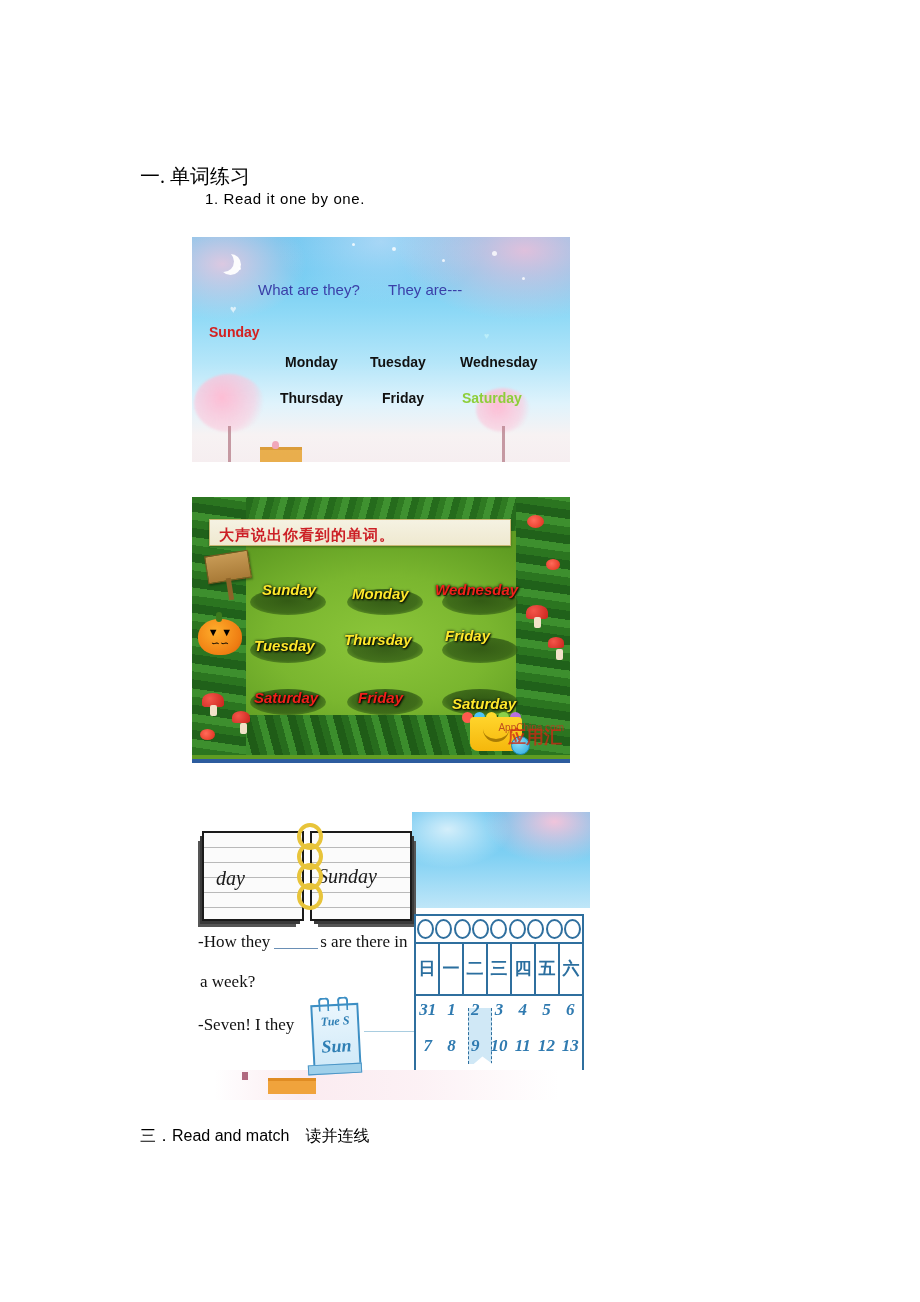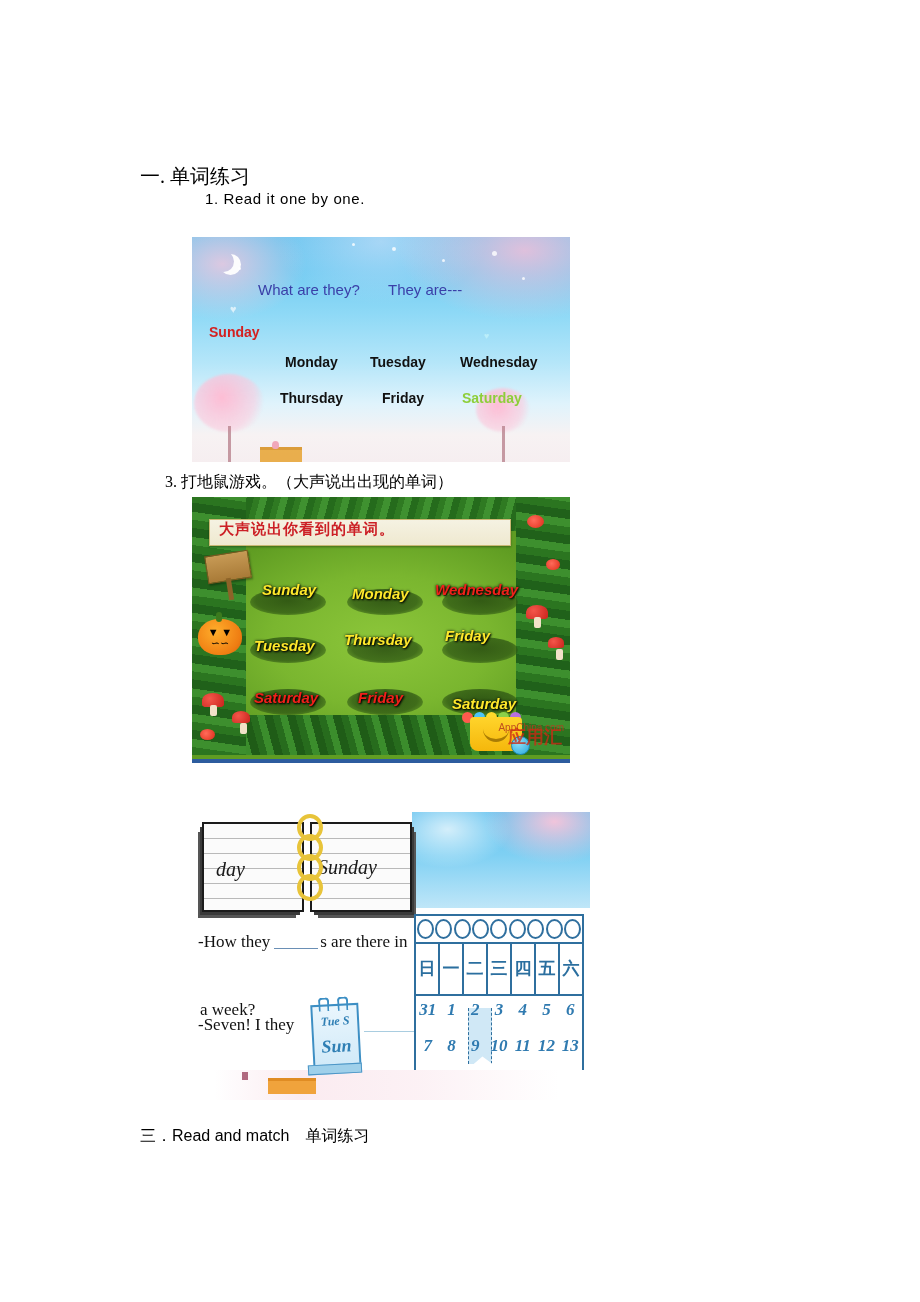--- a/index.html
+++ b/index.html
@@ -195,21 +195,21 @@
   .game-leftgrass { left:0; }
   .game-rightgrass{ right:0; }
 
   .game-banner {
     position: absolute;
     left: 17px; top: 22px;
     width: 300px; height: 25px;
     background: linear-gradient(to bottom,#f5f2e2,#efe9d0);
     border: 1px solid #c9b873;
     box-shadow: 0 1px 2px rgba(0,0,0,.35);
-    display: flex; align-items: flex-start;
+    display: flex; align-items: flex-end;
   }
   .game-banner span {
     font-family: "Liberation Serif","DejaVu Serif", serif;
     font-weight: bold;
     font-size: 15px;
     color: #cc2026;
     padding-left: 9px;
     letter-spacing: 1px;
   }
   .hole {
@@ -318,21 +318,21 @@
     position:absolute; left:24px; bottom:0; width:345px; height:30px;
     background: linear-gradient(to right, rgba(255,255,255,0), rgba(250,232,238,.85) 25%, rgba(252,240,244,.9) 60%, rgba(255,255,255,0));
   }
   .sheet-bench{
     position:absolute; left:78px; bottom:6px; width:48px;height:13px;
     background:#f0a33c; border-top:3px solid #e08c23;
   }
   .sheet-dot{ position:absolute; left:52px; bottom:20px; width:6px;height:8px;background:#b06a80;}
 
   .book {
-    position:absolute; left:12px; top:6px;
+    position:absolute; left:12px; top:15px;
     width: 210px; height: 98px;
   }
   .book-page {
     position:absolute; top:4px; width:98px; height:86px;
     background:#fbfbfb;
     border:2px solid #1b1b1b;
     box-shadow: -3px 4px 0 -1px #3a3a3a, -6px 8px 0 -2px #555;
     background-image: repeating-linear-gradient(to bottom, transparent 0 14px, #b9b9b9 14px 15px);
   }
   .book-page.left  { left:0px; }
@@ -356,21 +356,21 @@
     border:4px solid #e8c43a; border-radius:50%;
     background:transparent;
   }
 
   .qtext {
     position:absolute;
     font-family:"Liberation Serif","DejaVu Serif",serif;
     font-size:17px; color:#111; white-space:nowrap;
   }
   .q1 { left: 8px; top: 120px; }
-  .q2 { left: 10px; top: 160px; margin-top: 28px; }
+  .q2 { left: 10px; top: 160px; }
   .q3 { left: 8px; top: 203px; }
   .blank-line{
     display:inline-block; width:44px; border-bottom:1px solid #6a8fb5;
     margin: 0 2px -2px 4px; height:10px;
   }
   .blank-line.long{ width:62px; border-bottom-color:#a9cde0; margin-left:6px;}
 
   .calendar-icon{
     position:absolute; left:122px; top:192px;
     width:44px; height:64px;
@@ -484,21 +484,20 @@
     <div class="sky-text sky-sunday">Sunday</div>
 
     <div class="sky-row sky-mon">Monday</div>
     <div class="sky-row sky-tue">Tuesday</div>
     <div class="sky-row sky-wed">Wednesday</div>
     <div class="sky-row sky-thu">Thursday</div>
     <div class="sky-row sky-fri">Friday</div>
     <div class="sky-row sky-sat">Saturday</div>
   </div>
 
-  <div class="list-item cn" style="left:165px; top:472px; font-size:16px;">3. 打地鼠游戏。（大声说出出现的单词）</div>
 
   <div class="game">
     <div class="game-topgrass"></div>
     <div class="game-botgrass"></div>
     <div class="game-leftgrass"></div>
     <div class="game-rightgrass"></div>
 
     <div class="signpost"></div>
     <div class="pumpkin">
       <div class="pumpkin-face">▼&nbsp;▼<br>∽∽</div>
@@ -622,15 +621,15 @@
         <div class="wc-num">9</div>
         <div class="wc-num">10</div>
         <div class="wc-num">11</div>
         <div class="wc-num">12</div>
         <div class="wc-num">13</div>
       </div>
       <div class="wc-torn"></div>
     </div>
   </div>
 
-  <div class="sec-heading mixed" style="left:140px; top:1126px; font-size:16px;">三．Read and match　单词练习</div>
+  <div class="sec-heading mixed" style="left:140px; top:1126px; font-size:16px;">三．Read and match　读并连线</div>
 
 </div>
 
 </body></html>

